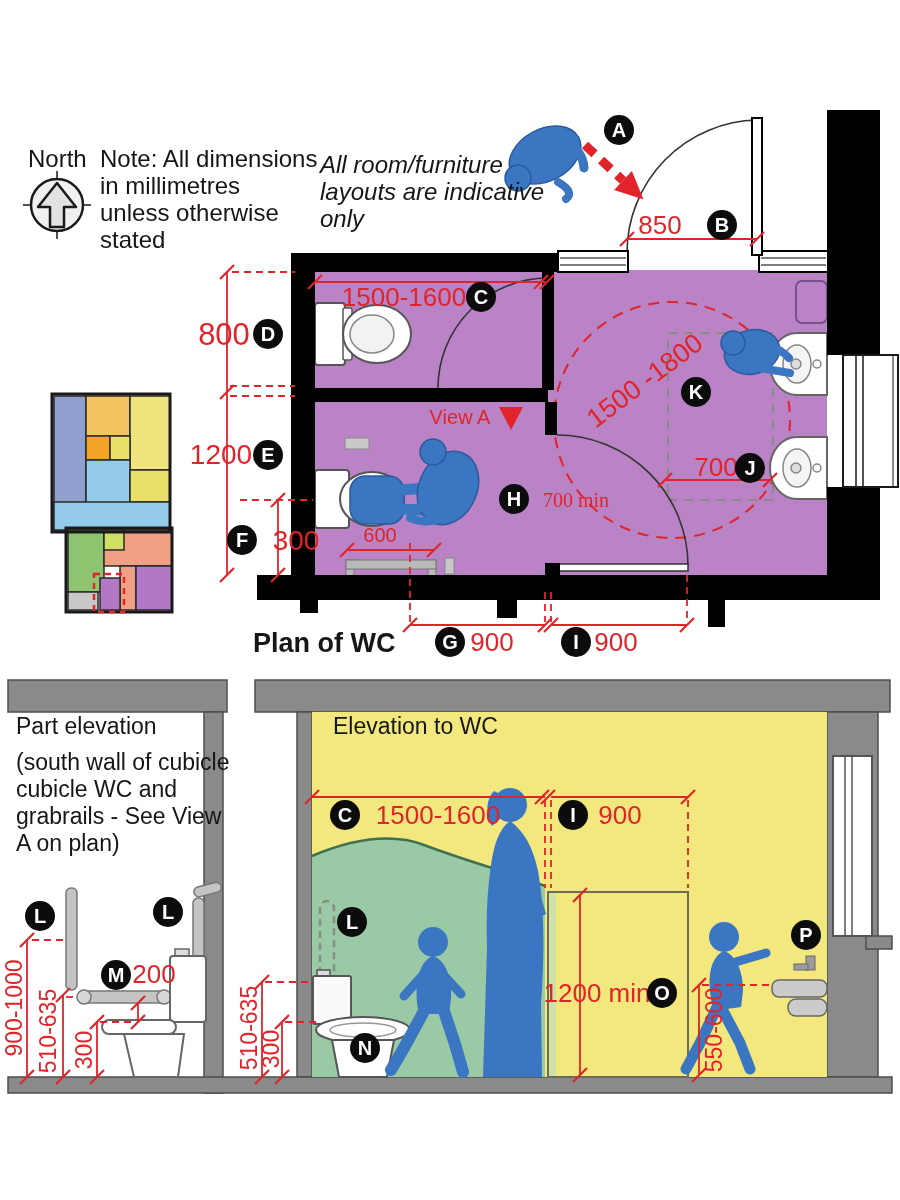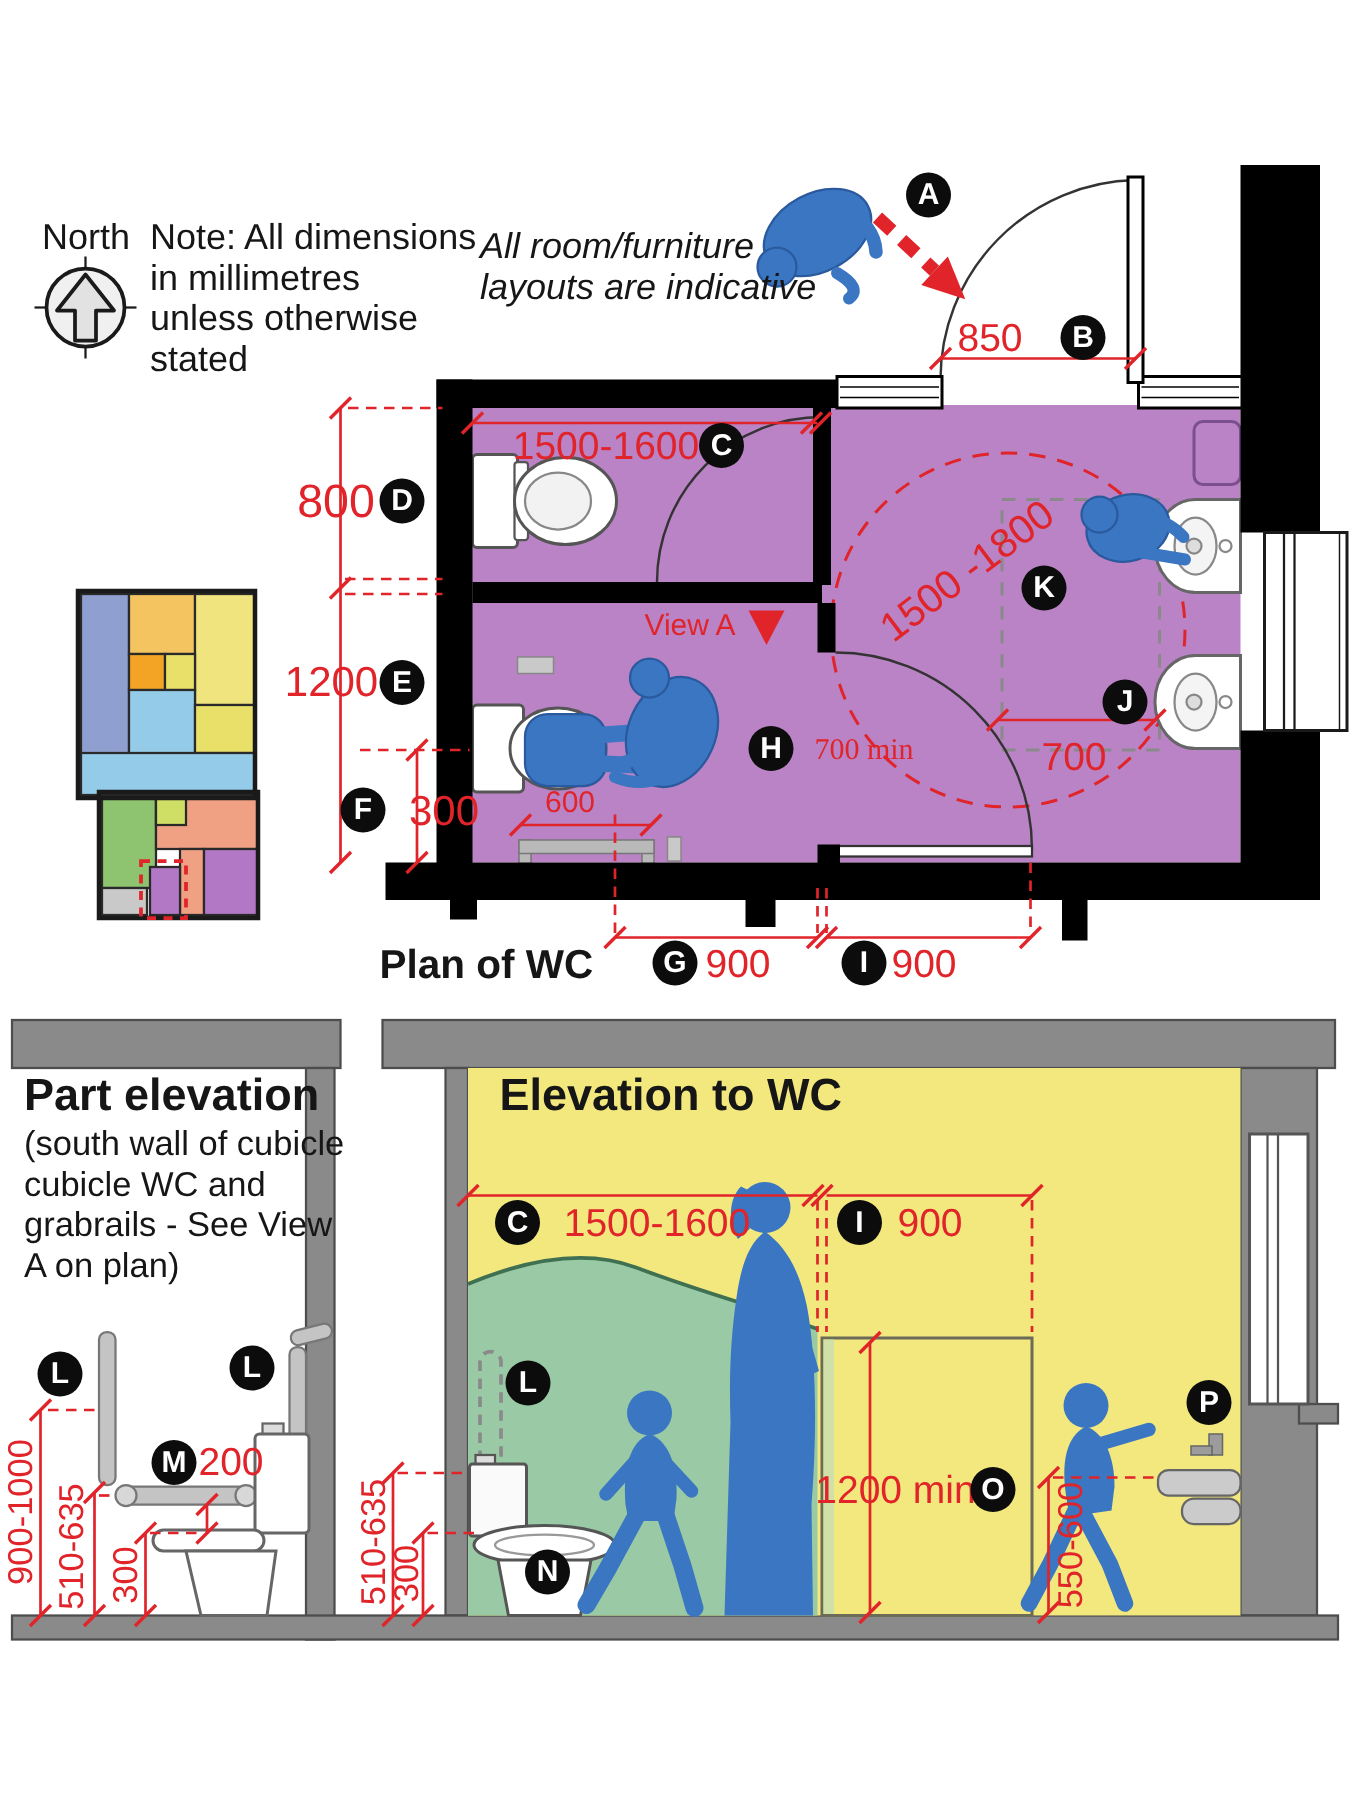--- a/index.html
+++ b/index.html
@@ -2,21 +2,21 @@
 <html><head>
 <meta charset="utf-8">
 <style>
   html,body{margin:0;padding:0;}
   body{width:900px;height:1200px;position:relative;background:#fff;
        font-family:"Liberation Sans",sans-serif;overflow:hidden;}
   svg{position:absolute;left:0;top:0;}
   .txt{position:absolute;color:#161616;line-height:1.12;}
   .note{font-size:23px;}
   .title-b{font-weight:bold;font-size:27px;}
-  .title-xl{font-weight:bold;font-size:30px;}
+  .title-xl{font-weight:normal;font-size:23px;}
   .sub{font-size:23px;line-height:1.18;}
   .dim{position:absolute;color:#e0242a;font-size:26px;line-height:1;white-space:nowrap;
        transform:translate(-50%,-50%);}
   .dim.sm{font-size:23px;}
   .dim.md{font-size:20px;}
   .dim.rot{transform:translate(-50%,-50%) rotate(-90deg);}
   .dim.diag{transform:translate(-50%,-50%) rotate(-37deg);font-size:27px;}
   .badge{position:absolute;width:30px;height:30px;border-radius:50%;background:#0c0c0c;
          color:#fff;font-weight:bold;font-size:20px;display:flex;align-items:center;
          justify-content:center;transform:translate(-50%,-50%);}
@@ -339,34 +339,35 @@
 <div class="txt note" style="left:28px;top:146px;font-size:24px;">North</div>
 <div class="txt note" style="left:100px;top:146px;font-size:24px;">
   <div>Note: All dimensions</div>
   <div>in millimetres</div>
   <div>unless otherwise</div>
   <div>stated</div>
 </div>
 <div class="txt note" style="left:320px;top:152px;font-size:24px;font-style:italic;">
   <div>All room/furniture</div>
   <div>layouts are indicative</div>
+  <div>only</div>
 </div>
 
 <div class="txt title-b" style="left:253px;top:628px;">Plan of WC</div>
 <div class="dim md" style="left:460px;top:417px;">View A</div>
 <div class="dim" style="left:660px;top:225px;">850</div>
 <div class="dim" style="left:404px;top:297px;">1500-1600</div>
 <div class="dim" style="left:224px;top:334px;font-size:31px;">800</div>
 <div class="dim" style="left:221px;top:455px;font-size:28px;">1200</div>
 <div class="dim" style="left:296px;top:541px;font-size:28px;">300</div>
 <div class="dim md" style="left:380px;top:535px;">600</div>
 <div class="dim" style="left:492px;top:642px;">900</div>
 <div class="dim" style="left:616px;top:642px;">900</div>
 <div class="dim md" style="left:576px;top:500px;font-family:Liberation Serif, serif;">700 min</div>
-<div class="dim" style="left:716px;top:467px;margin-top:37px;">700</div>
+<div class="dim" style="left:716px;top:467px;">700</div>
 <div class="dim diag" style="left:645px;top:381px;">1500 -1800</div>
 
 <div class="txt title-xl" style="left:16px;top:714px;">Part elevation</div>
 <div class="txt sub" style="left:16px;top:749px;">
   <div>(south wall of cubicle</div>
   <div>cubicle WC and</div>
   <div>grabrails - See View</div>
   <div>A on plan)</div>
 </div>
 <div class="dim sm rot" style="left:14px;top:1008px;">900-1000</div>

